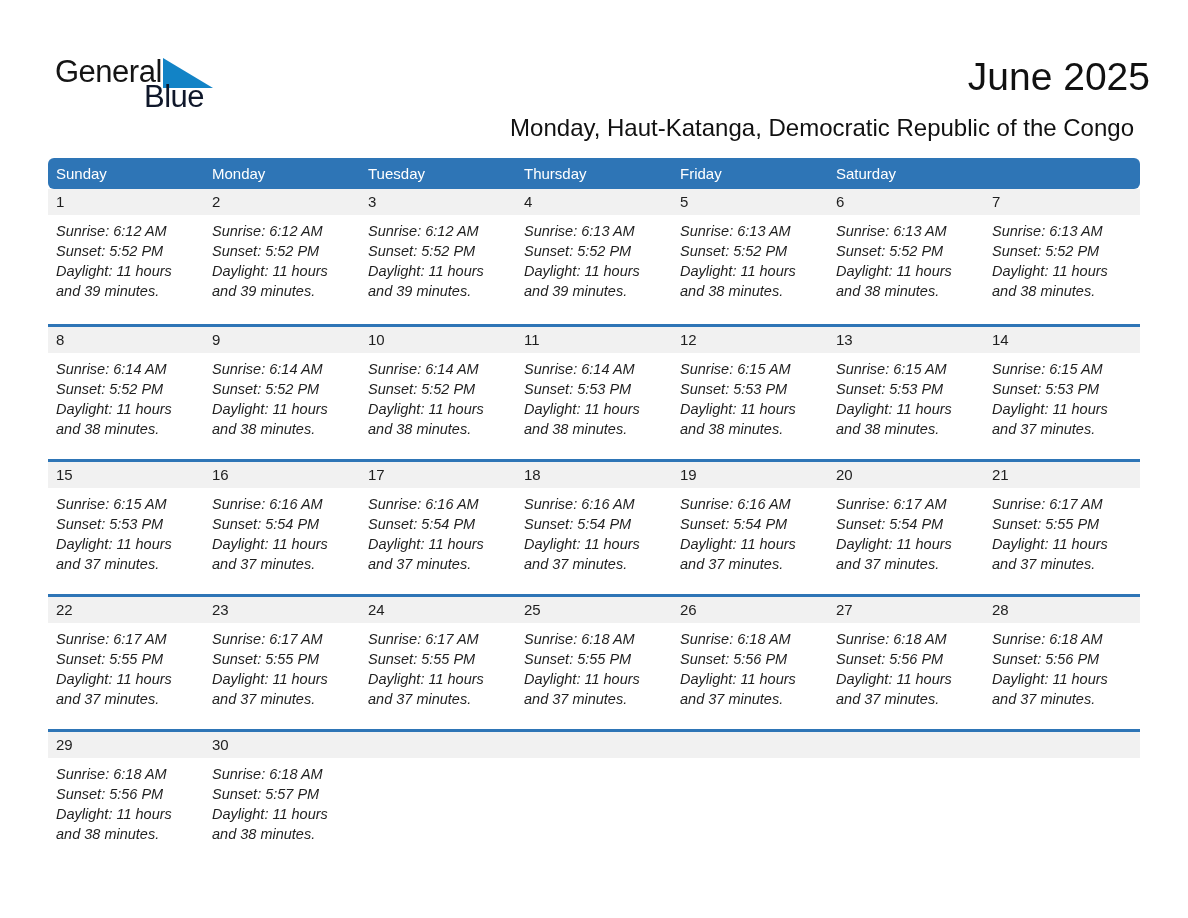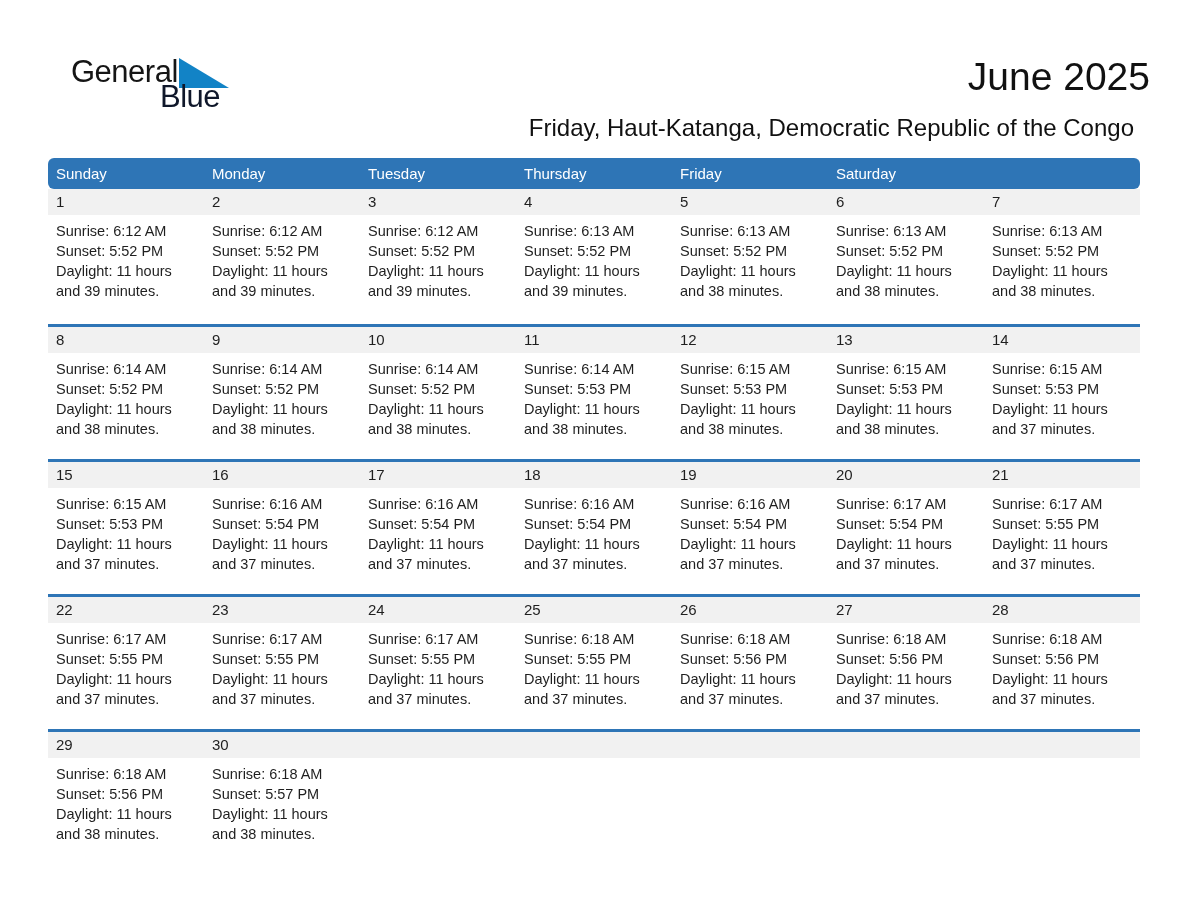--- a/index.html
+++ b/index.html
@@ -1,54 +1,54 @@
 <!DOCTYPE html>
 <html><head>
 <meta charset="utf-8">
 <style>
   html,body{margin:0;padding:0;}
   body{
     width:1188px;height:918px;background:#ffffff;position:relative;
     font-family:"Liberation Sans", sans-serif;color:#1f1f1f;overflow:hidden;
   }
   
-  .logo{position:absolute;left:71px;top:56px;}
+  .logo{position:absolute;left:55px;top:56px;}
   .logo-row1{display:flex;align-items:flex-start;}
   .logo-general{font-size:31px;letter-spacing:-0.5px;color:#151515;line-height:1;}
   .logo-tri{margin-left:1px;margin-top:2px;display:block;}
   .logo-blue{font-size:31px;letter-spacing:-0.5px;color:#0f172a;line-height:1;margin-top:-7px;margin-left:89px;}
   .title{position:absolute;right:38px;top:56px;font-size:39px;color:#111;text-align:right;line-height:1.1;}
   .subtitle{position:absolute;right:54px;top:114px;font-size:24px;color:#111;text-align:right;line-height:1.2;}
   
   .calendar{position:absolute;left:48px;top:158px;width:1092px;}
   .weekday-row{display:grid;grid-template-columns:repeat(7,1fr);background:#2E75B6;height:31px;border-radius:6px;}
   .weekday{color:#ffffff;font-size:15px;line-height:31px;padding-left:8px;overflow:hidden;}
   .week-row{display:grid;grid-template-columns:repeat(7,1fr);height:135px;box-sizing:border-box;border-top:3px solid #2E75B6;}
   .week-row.first{border-top:none;}
   .cell{overflow:hidden;}
   .day-num{background:#F1F1F1;height:26px;box-sizing:border-box;font-size:15px;padding:4px 0 0 8px;color:#1f1f1f;}
-  .day-body{padding:6px 12px 0 8px;font-size:14.5px;line-height:1.38;color:#1f1f1f;}
+  .day-body{padding:6px 12px 0 8px;font-size:14.5px;line-height:1.38;color:#1f1f1f;font-style:italic;}
   .day-body .line{white-space:nowrap;}
   .day-body .daylight{white-space:normal;}
 </style>
 </head>
 <body>
 
 <div class="logo">
   <div class="logo-row1">
     <span class="logo-general">General</span>
     <svg class="logo-tri" width="50" height="30" viewBox="0 0 50 30">
       <polygon points="0,0 50,30 0,30" fill="#1283C6"></polygon>
     </svg>
   </div>
   <div class="logo-blue">Blue</div>
 </div>
 
 <div class="title">June 2025</div>
-<div class="subtitle">Friday, Haut-Katanga, Democratic Republic of the Congo</div>
+<div class="subtitle">Monday, Haut-Katanga, Democratic Republic of the Congo</div>
 
 <div class="calendar">
   <div class="weekday-row">
       <div class="weekday">Sunday</div>
       <div class="weekday">Monday</div>
       <div class="weekday">Tuesday</div>
       <div class="weekday">Thursday</div>
       <div class="weekday">Friday</div>
       <div class="weekday">Saturday</div>
     </div>

